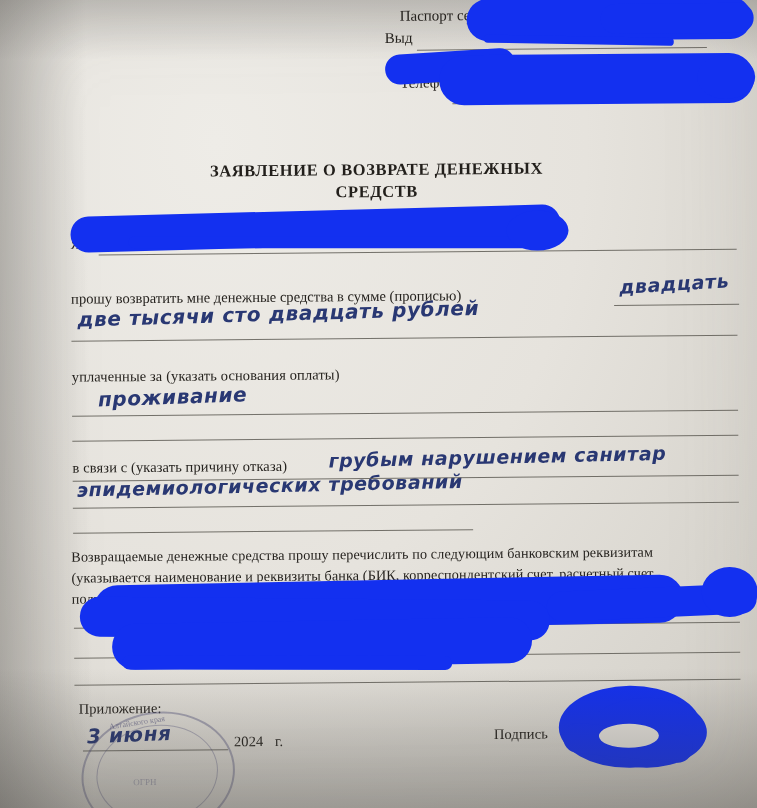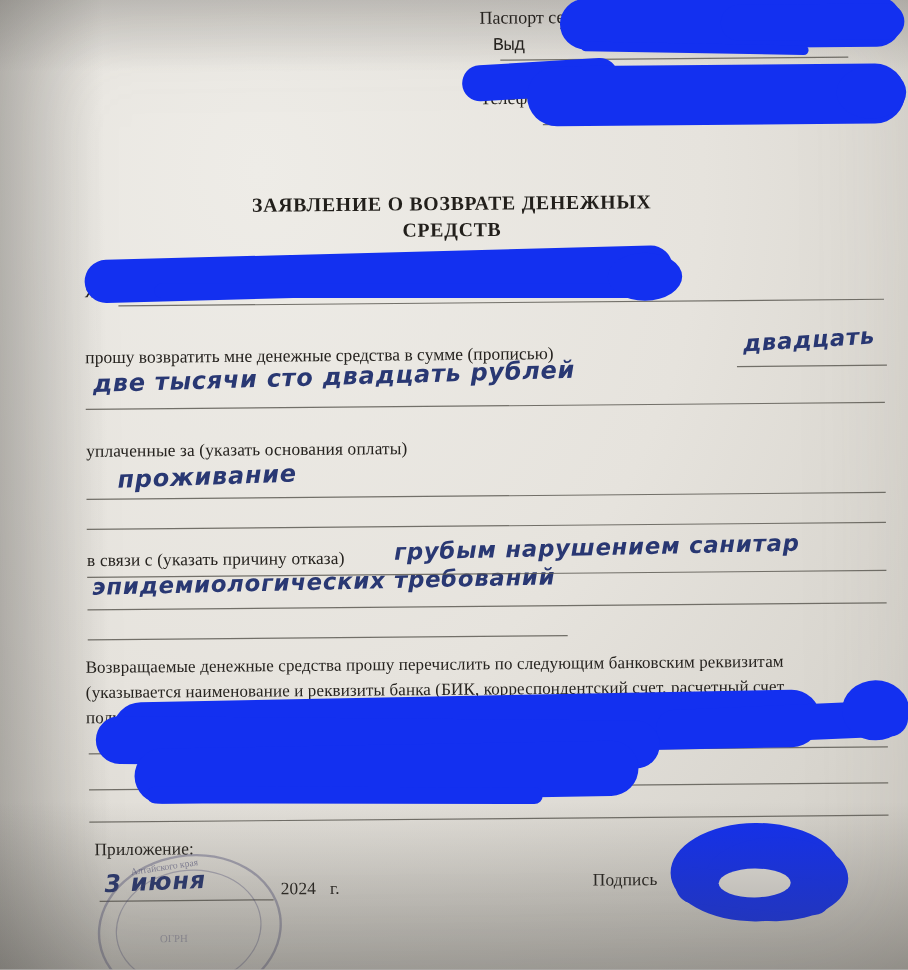--- a/index.html
+++ b/index.html
@@ -176,21 +176,21 @@
 
 <div id="page">
 
   <div class="paper"></div>
   <div class="paper-shadow-left"></div>
   <div class="paper-shadow-top"></div>
 
   <div class="doc">
 
     <div class="header-line" style="left:403px; top:8px;">Паспорт сер</div>
-    <div class="header-line" style="left:414px; top:30px;font-family:Liberation Mono, monospace;">Выд</div>
+    <div class="header-line" style="left:388px; top:30px;">Выд</div>
     <div class="header-line" style="left:403px; top:68px;">К</div>
     <div class="header-line" style="left:403px; top:75px;">Телеф</div>
 
     <div class="rule" style="left:470px; top:24px; width:230px;"></div>
     <div class="rule" style="left:420px; top:50px; width:290px;"></div>
     <div class="rule" style="left:420px; top:82px; width:290px;"></div>
     <div class="rule" style="left:455px; top:104px; width:255px;"></div>
 
     <div class="title" style="left:0; top:158px;">ЗАЯВЛЕНИЕ О ВОЗВРАТЕ ДЕНЕЖНЫХ</div>
     <div class="title" style="left:0; top:180px;">СРЕДСТВ</div>

